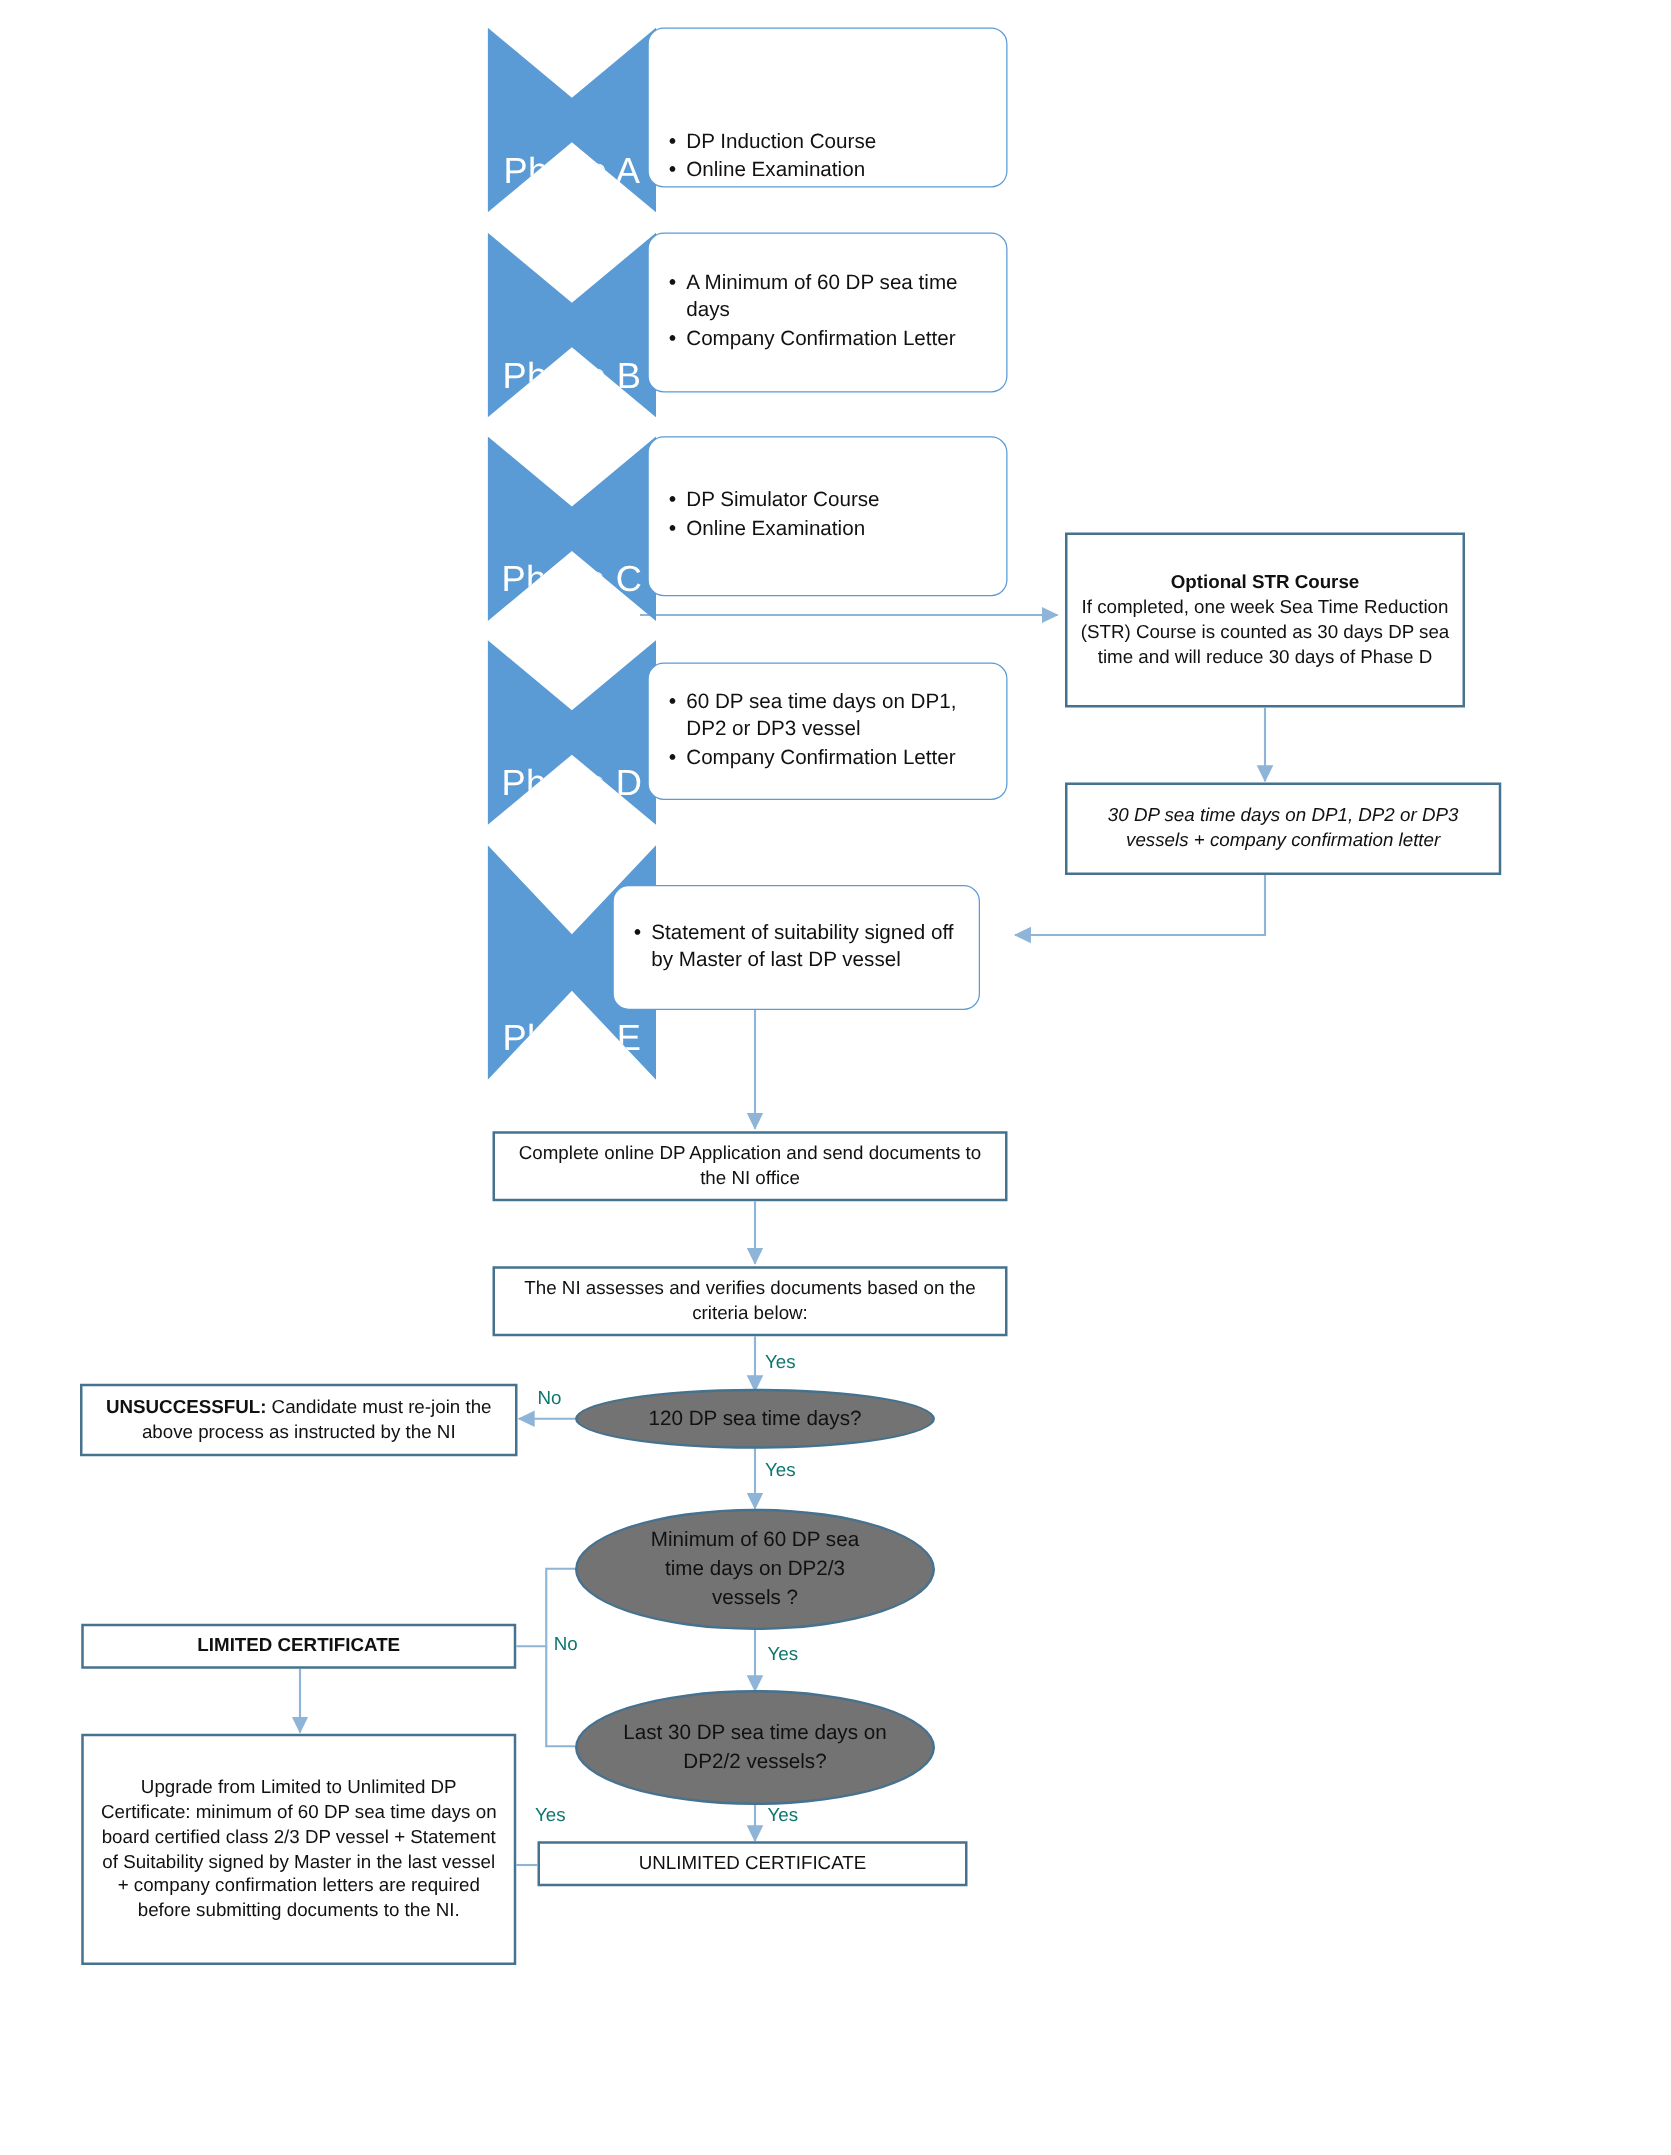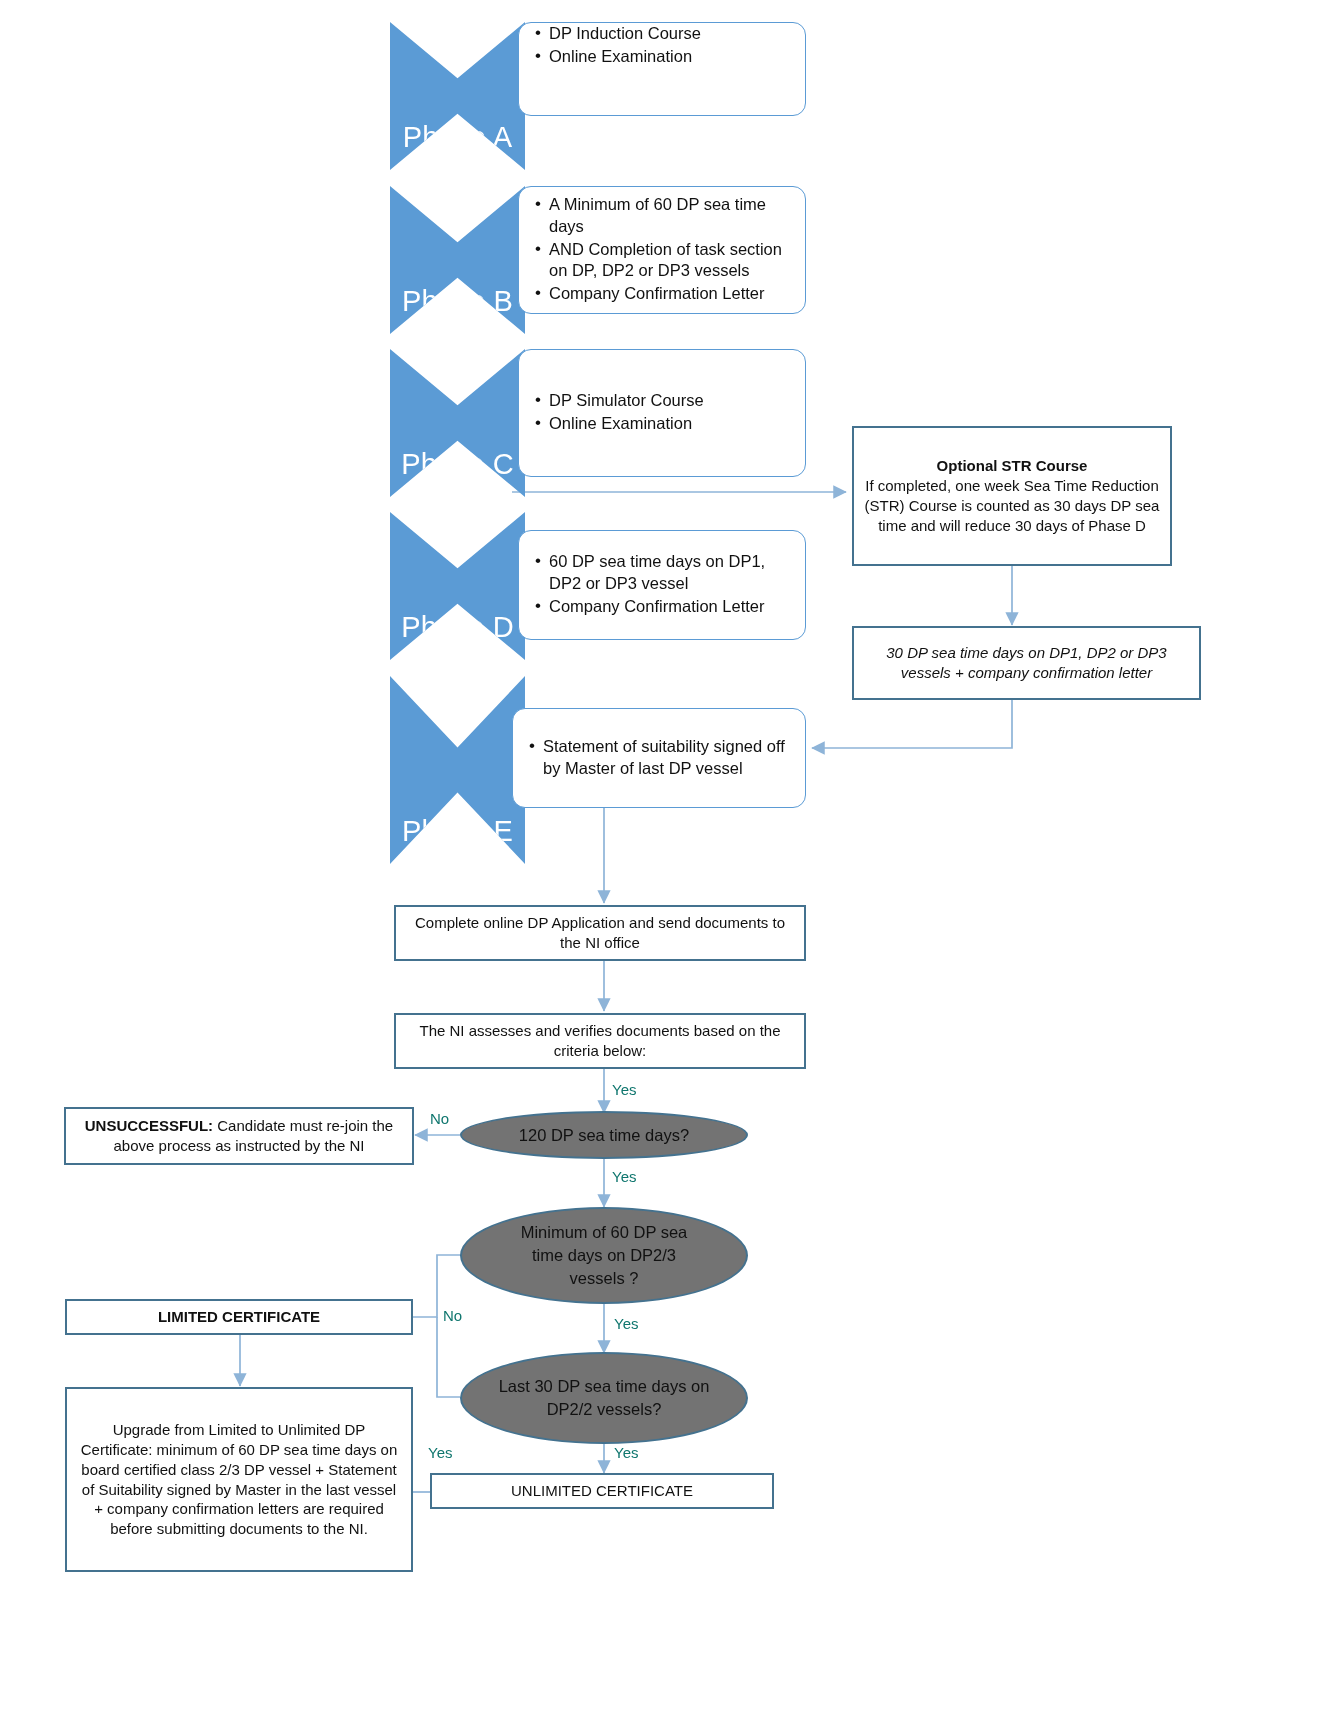--- a/index.html
+++ b/index.html
@@ -148,34 +148,33 @@
 
       <path d="M240,1334 L240,1386" marker-end="url(#ah)"></path>
 
       <path d="M413,1492 L430,1492"></path>
     </g>
   </svg>
 
   <div class="chev" style="left:390px; top:22px; width:135px; height:148px;">
     <div class="phase-label">Phase A</div>
   </div>
-  <div class="callout" style="left:518px; top:22px; width:288px; height:94px; display:flex; align-items:flex-start;">
+  <div class="callout" style="left:518px; top:22px; width:288px; height:128px; display:flex; align-items:flex-end;">
     <ul>
       <li>DP Induction Course</li>
       <li>Online Examination</li>
     </ul>
   </div>
 
   <div class="chev" style="left:390px; top:186px; width:135px; height:148px;">
     <div class="phase-label">Phase B</div>
   </div>
   <div class="callout" style="left:518px; top:186px; width:288px; height:128px; display:flex; align-items:center;">
     <ul>
       <li>A Minimum of 60 DP sea time days</li>
-      <li>AND Completion of task section on DP, DP2 or DP3 vessels</li>
       <li>Company Confirmation Letter</li>
     </ul>
   </div>
 
   <div class="chev" style="left:390px; top:349px; width:135px; height:148px;">
     <div class="phase-label">Phase C</div>
   </div>
   <div class="callout" style="left:518px; top:349px; width:288px; height:128px; display:flex; align-items:center;">
     <ul>
       <li>DP Simulator Course</li>
@@ -189,21 +188,21 @@
   <div class="callout" style="left:518px; top:530px; width:288px; height:110px; display:flex; align-items:center;">
     <ul>
       <li>60 DP sea time days on DP1, DP2 or DP3 vessel</li>
       <li>Company Confirmation Letter</li>
     </ul>
   </div>
 
   <div class="chev" style="left:390px; top:676px; width:135px; height:188px;">
     <div class="phase-label">Phase E</div>
   </div>
-  <div class="callout" style="left:512px; top:708px; width:294px; height:100px; display:flex; align-items:center;">
+  <div class="callout" style="left:490px; top:708px; width:294px; height:100px; display:flex; align-items:center;">
     <ul>
       <li>Statement of suitability signed off by Master of last DP vessel</li>
     </ul>
   </div>
 
   <div class="rect" style="left:852px; top:426px; width:320px; height:140px;">
     <div class="inner">
       <span class="strong-title">Optional STR Course</span>
       <span>If completed, one week Sea Time Reduction (STR) Course is counted as 30 days DP sea time and will reduce 30 days of Phase D</span>
     </div>

